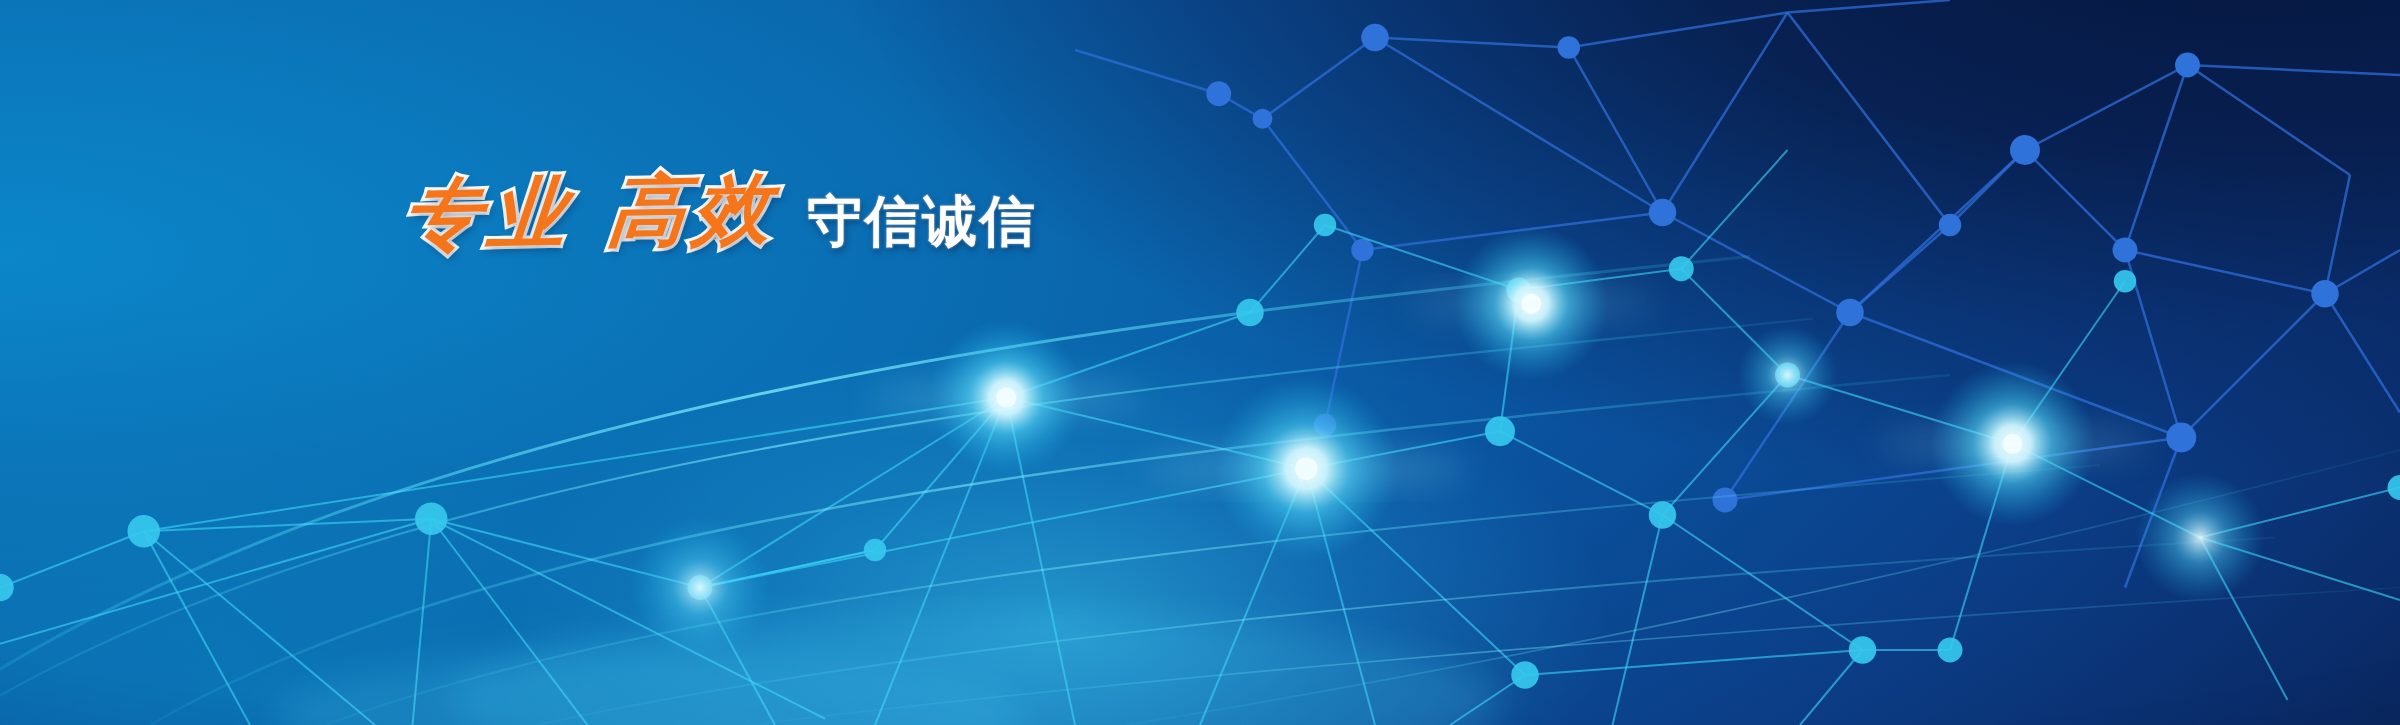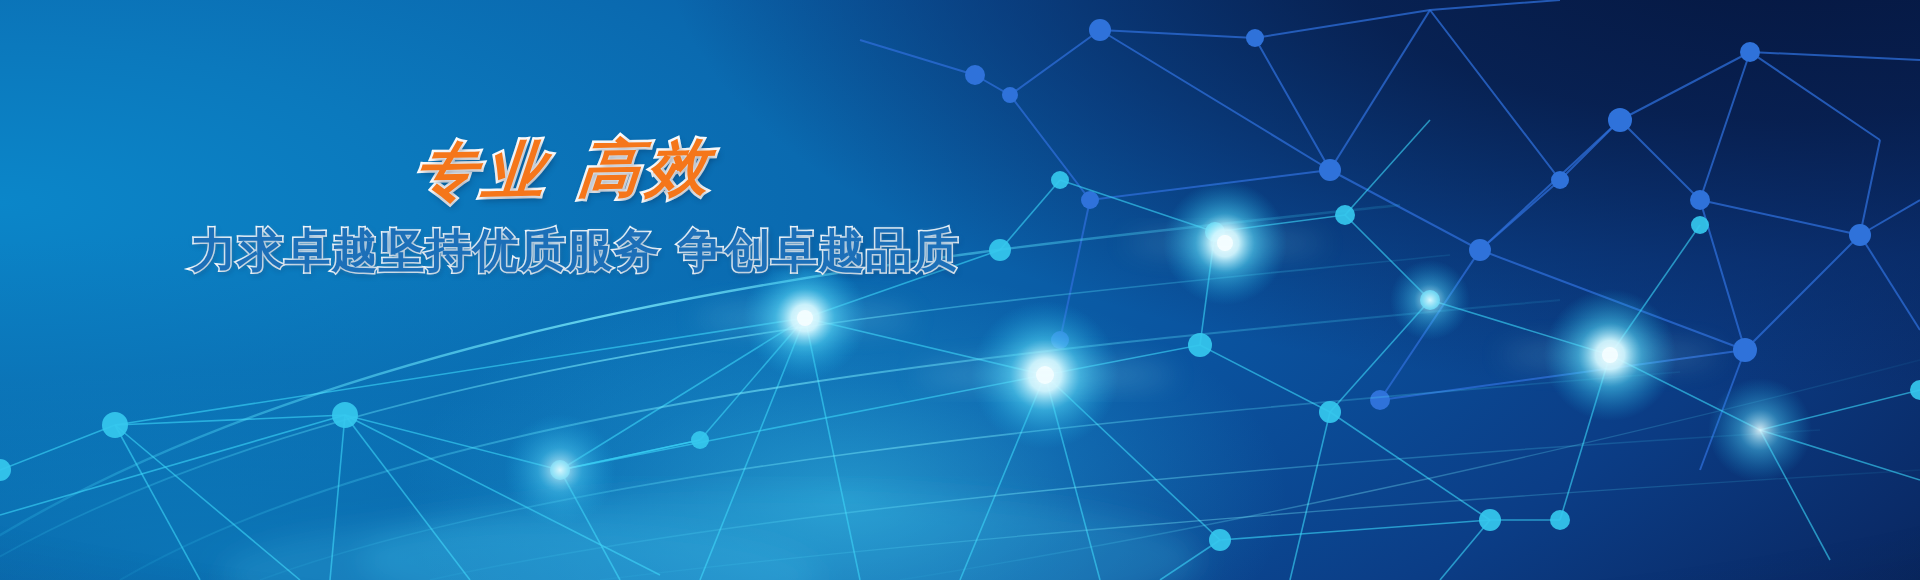--- a/index.html
+++ b/index.html
@@ -282,19 +282,19 @@
       <ellipse cx="520" cy="575" rx="300" ry="55" fill="#58e0ff" opacity=".16"></ellipse>
     </g>
   </svg>
 
   <div class="bg-layer" id="bg-vignette"></div>
 
   <div id="text-block">
 
     <div id="headline">
       <span class="brush">专业 高效</span>
+      <span class="white-bold">守信诚信</span>
     </div>
 
-    <div id="subline">力求卓越坚持优质服务  争创卓越品质</div>
 
   </div>
 
 </div>
 
 </body></html>

